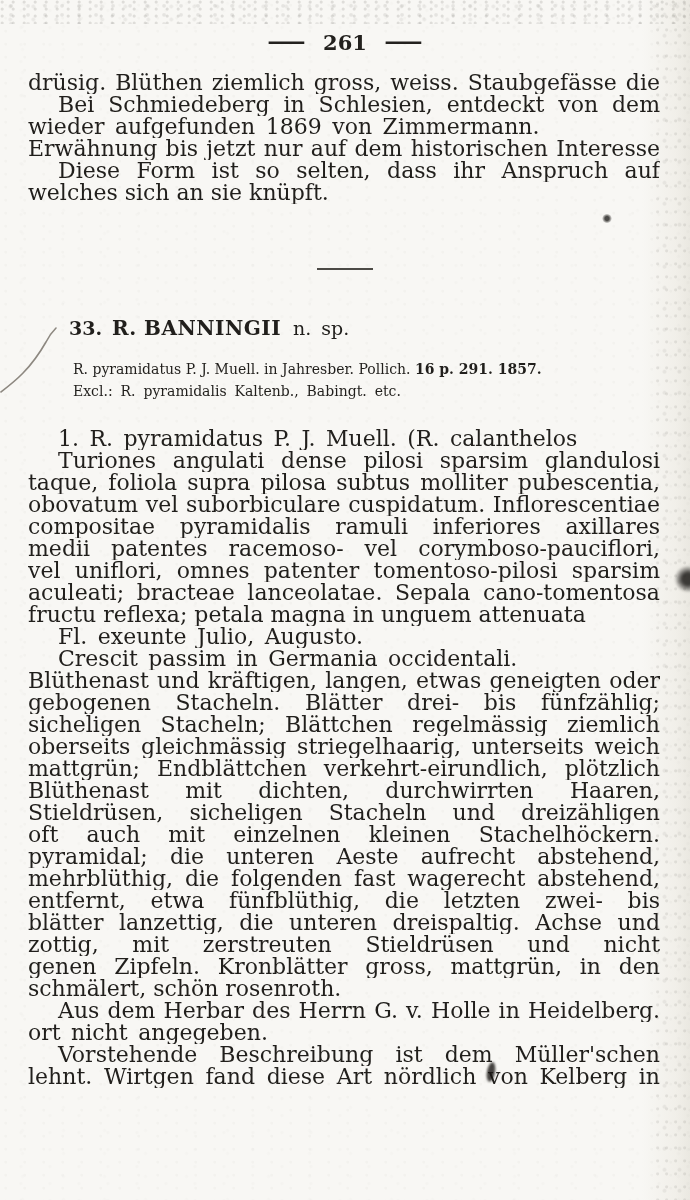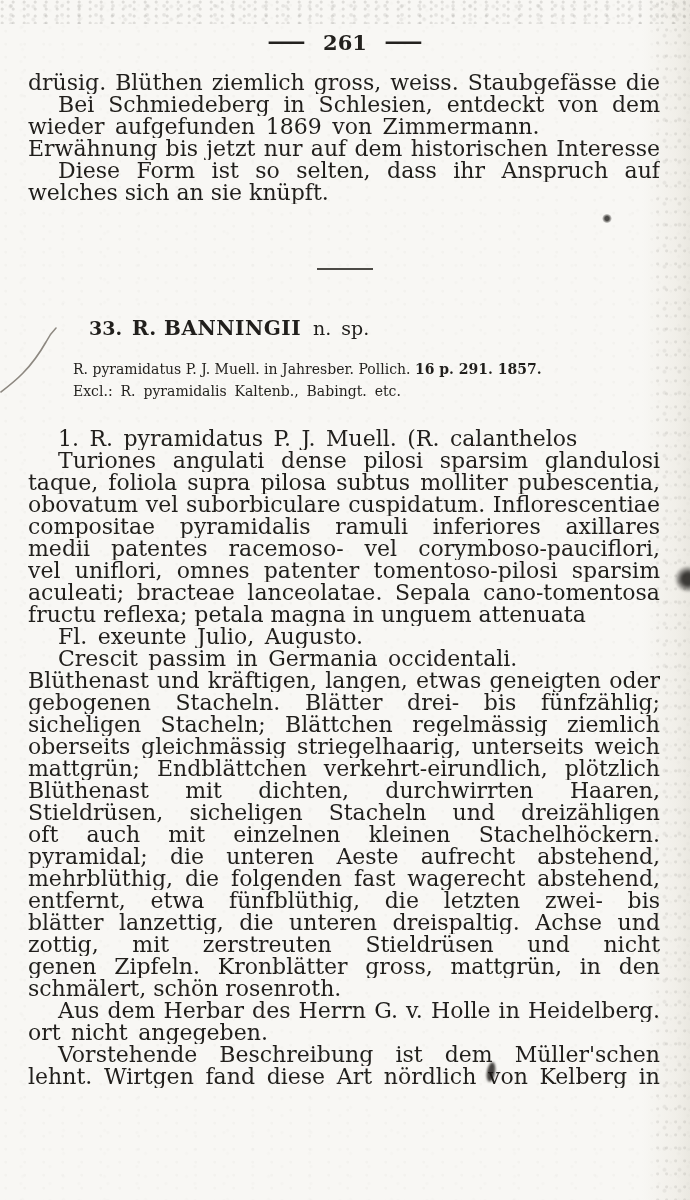--- a/index.html
+++ b/index.html
@@ -46,21 +46,21 @@
   .line {
     height:22px; line-height:22px; overflow:hidden;
     text-align:justify; text-align-last:justify; text-justify:inter-word;
   }
   .line.left { text-align:left; text-align-last:left; }
   .ind  { text-indent:30px; }
   .wide { word-spacing:3.5px; }
 
   .divider { position:absolute; left:317px; top:268px; width:56px; height:2px; background:#4c4a46; }
 
-  .species-heading { position:absolute; left:44px; top:316px; width:632px; padding-left:45px; box-sizing:border-box;
+  .species-heading { position:absolute; left:24px; top:316px; width:632px; padding-left:45px; box-sizing:border-box;
     font-size:19px; line-height:24px; }
   .species-heading .num  { font-weight:600; margin-right:10px; }
   .species-heading .name { font-weight:700; letter-spacing:.5px; margin-right:12px; font-size:20px; }
   .species-heading .suf  { font-weight:400; word-spacing:4px; }
 
   .citation { position:absolute; left:28px; top:358px; width:632px; padding-left:45px; box-sizing:border-box; font-size:14px; }
   .citation .line { text-align:left; text-align-last:left; }
   .cit-bold { font-weight:600; }
 
   

